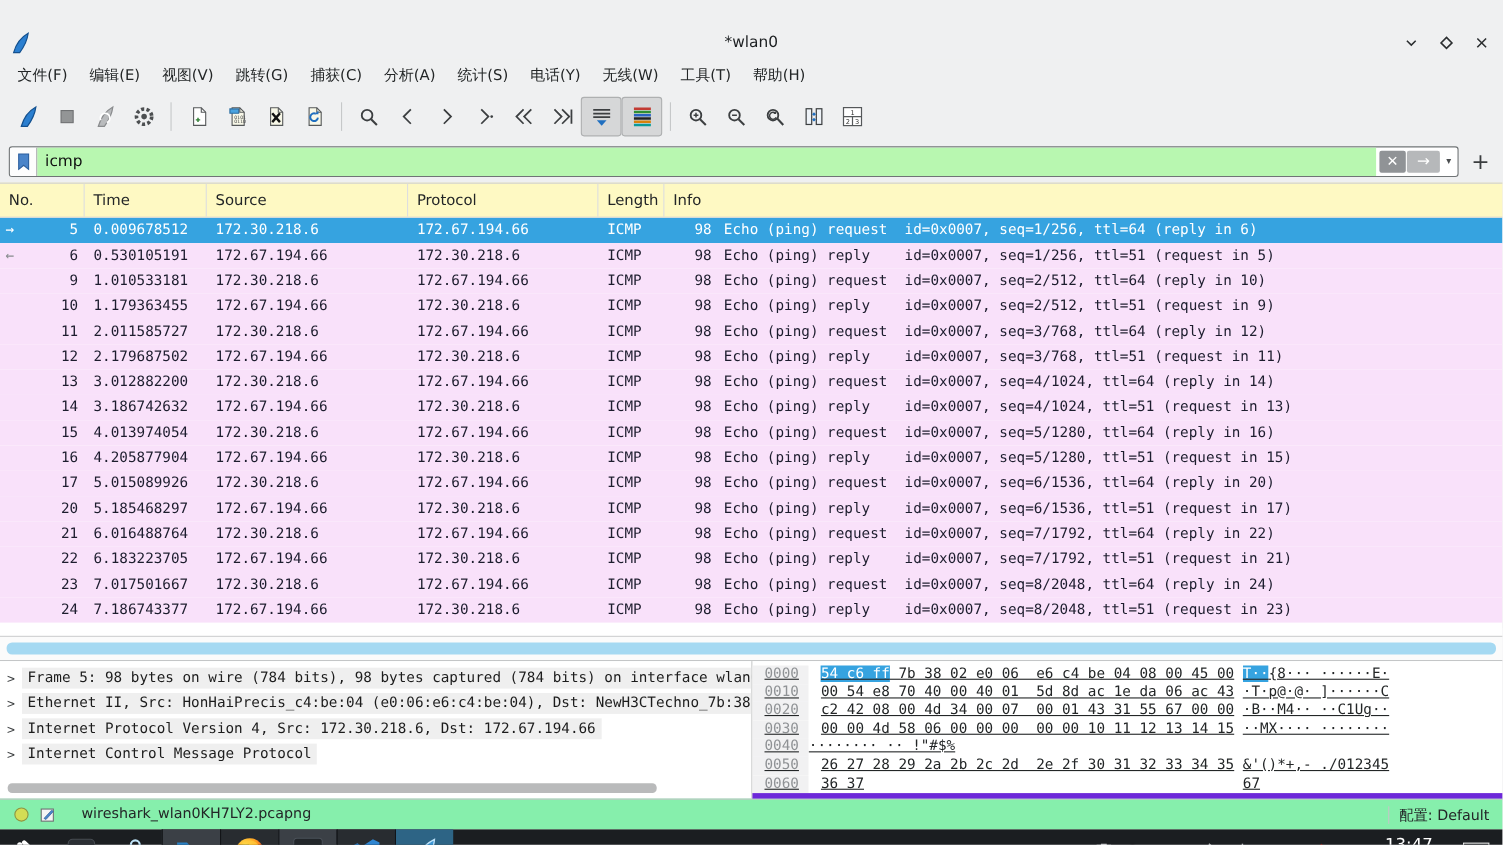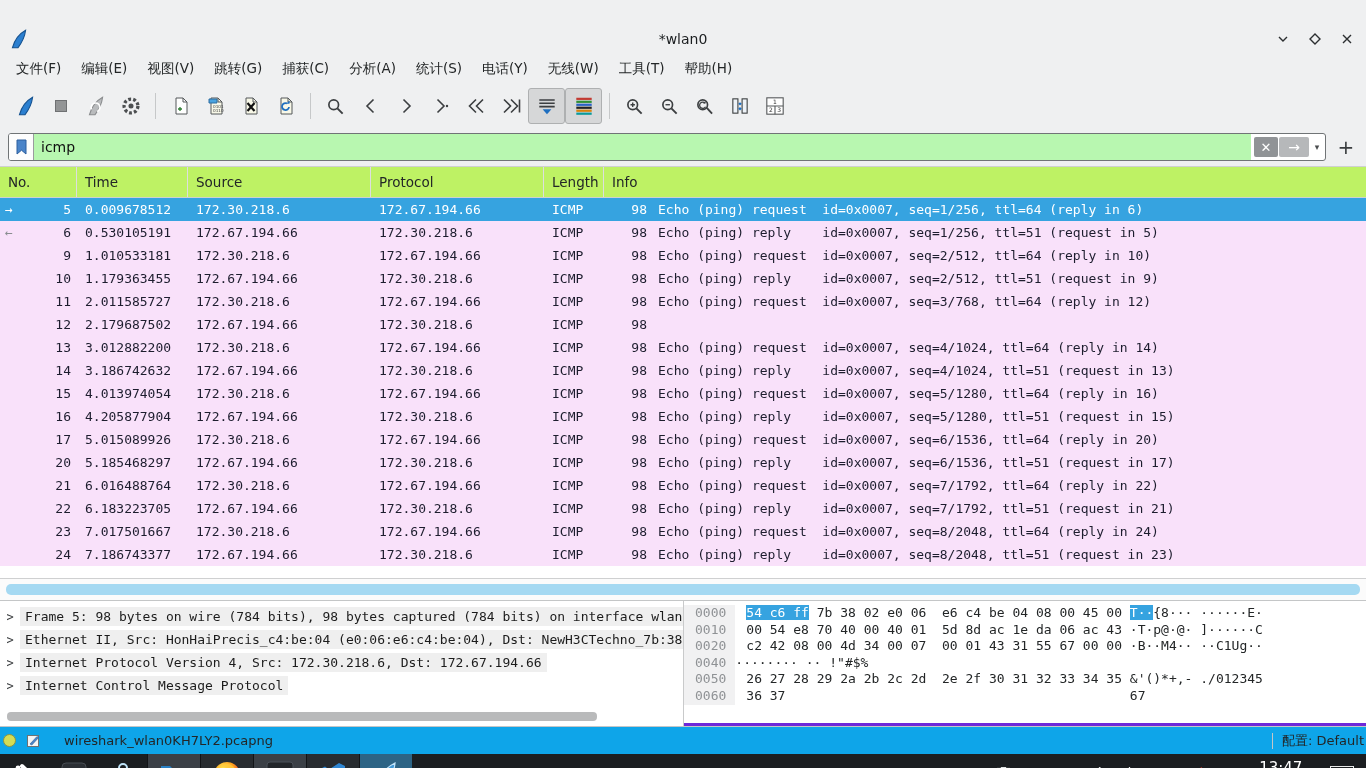--- a/index.html
+++ b/index.html
@@ -35,21 +35,21 @@
         font-family:"DejaVu Sans",sans-serif;font-size:14px;color:#101010;}
   .fclear{width:24px;display:flex;align-items:center;justify-content:center;background:#909396;
         color:#fff;font-size:13px;margin:3px 1px 3px 3px;border-radius:2px;}
   .fapply{width:30px;display:flex;align-items:center;justify-content:center;background:#b6b8ba;
         color:#fff;font-size:14px;margin:3px 0;border-radius:2px;}
   .fdrop{width:16px;display:flex;align-items:center;justify-content:center;color:#4a4d4f;font-size:9px;}
   .fplus{width:24px;text-align:center;font-size:20px;color:#3a3d3f;}
 
   
   .grid7{display:grid;grid-template-columns:77px 111px 183px 173px 60px 46px 1fr;}
-  .phead{height:30px;background:#bef264;border-top:1px solid #cfd0d1;border-bottom:1px solid #cfd0d1;
+  .phead{height:30px;background:#fef9c3;border-top:1px solid #cfd0d1;border-bottom:1px solid #cfd0d1;
         flex:none;font-size:13.5px;}
   .phead .hcell{display:flex;align-items:center;padding-left:8px;border-right:1px solid #dddedf;
         overflow:hidden;white-space:nowrap;}
   .phead .hcell:last-child{border-right:0;}
   .plist{height:373px;background:#fff;overflow:hidden;flex:none;}
   .prow{height:23px;background:#f9e1fa;color:#1d1d2e;
         font-family:"DejaVu Sans Mono",monospace;font-size:13px;}
   .prow.sel{background:#36a3e0;color:#fff;}
   .pcell{display:flex;align-items:center;overflow:hidden;white-space:pre;padding-left:8px;}
   .cell-no{justify-content:space-between;padding:0 6px 0 5px;}
@@ -67,30 +67,30 @@
 
   
   .panes{height:125px;display:flex;flex:none;background:#fff;}
   .details{width:683px;flex:none;border-right:1px solid #c9cacb;position:relative;
         padding-top:4px;overflow:hidden;}
   .drow{height:23px;display:flex;align-items:center;font-family:"DejaVu Sans Mono",monospace;
         font-size:13px;color:#1c1c1c;}
   .dexp{width:20px;text-align:center;color:#3c3f41;font-size:12px;flex:none;}
   .dtext{background:#efefef;padding:2px 5px;white-space:pre;overflow:hidden;}
   .dscroll{position:absolute;left:7px;bottom:5px;width:590px;height:9px;border-radius:4px;background:#b9babb;}
-  .hexpane{flex:1;position:relative;padding-top:4px;overflow:hidden;border-bottom:3px solid #6d28d9;}
+  .hexpane{flex:1;position:relative;padding-top:4px;overflow:hidden;border-bottom:5px solid #6d28d9;text-decoration:underline;}
   .hexrow{display:flex;font-family:"DejaVu Sans Mono",monospace;font-size:13px;line-height:16.6px;white-space:pre;}
   .hexoff{background:#f1f1f2;color:#8f9295;padding:0 9px 0 11px;flex:none;}
   .hexbytes{padding-left:11px;width:49ch;flex:none;}
   .hexascii{}
   .hlbyte{background:#36a3e0;color:#fff;}
 
   
-  .statusbar{height:27px;border-top:1px solid #c4c6c7;background:#0ea5e9;display:flex;
-        align-items:center;font-size:13px;padding:0 2px;gap:9px;flex:none;}
+  .statusbar{height:27px;border-top:1px solid #c4c6c7;background:#86efac;display:flex;
+        align-items:center;font-size:13px;padding:0 12px;gap:9px;flex:none;}
   .sdiv{width:1px;height:16px;background:#c4c6c7;}
   .spacer{flex:1;}
 
   
   .taskbar{height:41px;background:#1b1e21;display:flex;align-items:stretch;color:#fff;flex:none;}
   .launcher-btn{width:49px;display:flex;align-items:center;justify-content:center;}
   .task-btn{width:52px;display:flex;align-items:center;justify-content:center;
         border-left:1px solid #121417;}
   .bg-a{background:#3b4046;}
   .bg-b{background:#282c30;}
@@ -368,20 +368,21 @@
         <span class="pcell cell-len">98</span>
         <span class="pcell">Echo (ping) request  id=0x0007, seq=3/768, ttl=64 (reply in 12)</span>
       </div>
       <div class="prow grid7">
         <span class="pcell cell-no"><span class="marker"></span><span>12</span></span>
         <span class="pcell">2.179687502</span>
         <span class="pcell">172.67.194.66</span>
         <span class="pcell">172.30.218.6</span>
         <span class="pcell">ICMP</span>
         <span class="pcell cell-len">98</span>
+        <span class="pcell">Echo (ping) reply    id=0x0007, seq=3/768, ttl=51 (request in 11)</span>
       </div>
       <div class="prow grid7">
         <span class="pcell cell-no"><span class="marker"></span><span>13</span></span>
         <span class="pcell">3.012882200</span>
         <span class="pcell">172.30.218.6</span>
         <span class="pcell">172.67.194.66</span>
         <span class="pcell">ICMP</span>
         <span class="pcell cell-len">98</span>
         <span class="pcell">Echo (ping) request  id=0x0007, seq=4/1024, ttl=64 (reply in 14)</span>
       </div>
@@ -493,20 +494,21 @@
         <div class="drow">
           <span class="dexp">&gt;</span>
           <span class="dtext">Internet Control Message Protocol</span>
         </div>
         <div class="dscroll"></div>
       </div>
     <div class="hexpane">
         <div class="hexrow"><span class="hexoff">0000</span><span class="hexbytes"><span class="hlbyte">54 c6 ff</span> 7b 38 02 e0 06  e6 c4 be 04 08 00 45 00</span><span class="hexascii"><span class="hlbyte">T··</span>{8··· ······E·</span></div>
         <div class="hexrow"><span class="hexoff">0010</span><span class="hexbytes">00 54 e8 70 40 00 40 01  5d 8d ac 1e da 06 ac 43</span><span class="hexascii">·T·p@·@· ]······C</span></div>
         <div class="hexrow"><span class="hexoff">0020</span><span class="hexbytes">c2 42 08 00 4d 34 00 07  00 01 43 31 55 67 00 00</span><span class="hexascii">·B··M4·· ··C1Ug··</span></div>
+        <div class="hexrow"><span class="hexoff">0030</span><span class="hexbytes">00 00 4d 58 06 00 00 00  00 00 10 11 12 13 14 15</span><span class="hexascii">··MX···· ········</span></div>
         <div class="hexrow"><span class="hexoff">0040</span><span class="hexascii">········ ·· !"#$%</span></div>
         <div class="hexrow"><span class="hexoff">0050</span><span class="hexbytes">26 27 28 29 2a 2b 2c 2d  2e 2f 30 31 32 33 34 35</span><span class="hexascii">&amp;'()*+,- ./012345</span></div>
         <div class="hexrow"><span class="hexoff">0060</span><span class="hexbytes">36 37</span><span class="hexascii">67</span></div>
       </div>
   </div>
 
   <div class="statusbar">
     <span>
       <svg width="15" height="15" viewBox="0 0 15 15">
           <circle cx="7.5" cy="7.5" r="6" fill="#d3dd55" stroke="#8e9440"></circle>

